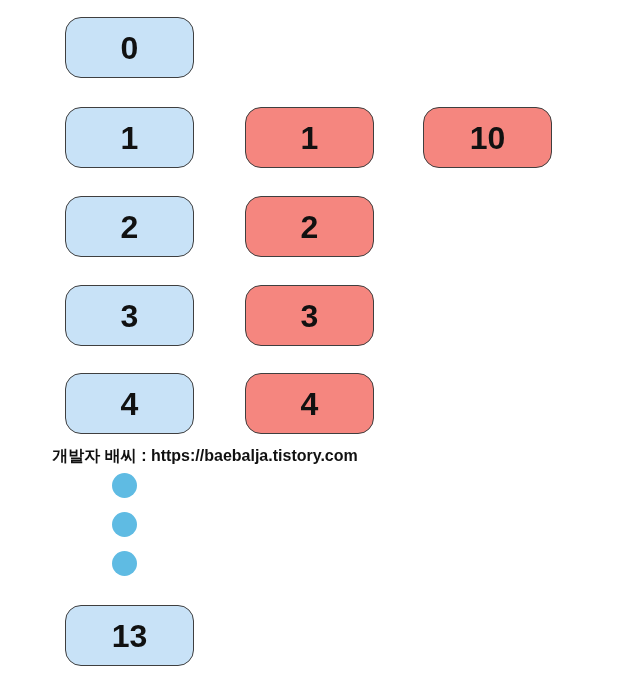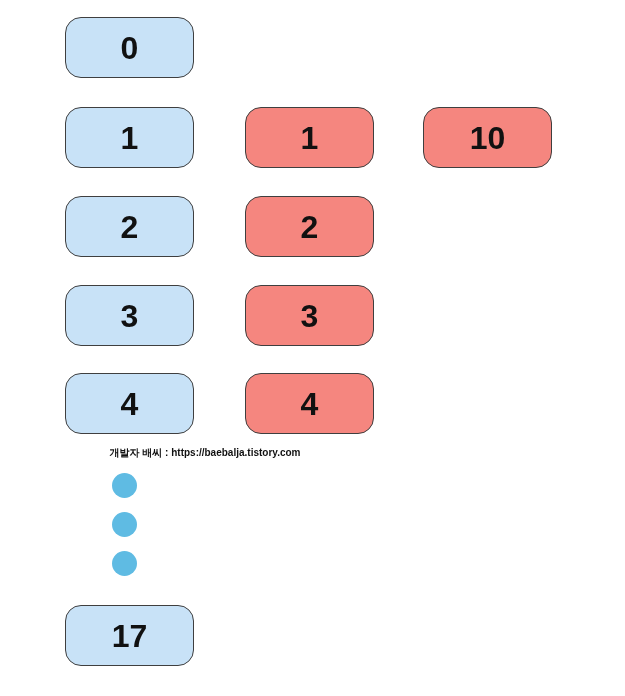--- a/index.html
+++ b/index.html
@@ -30,21 +30,21 @@
     color: #111111;
     line-height: 1;
   }
   .box.blue { background: var(--blue-fill, #c8e2f7); }
   .box.red  { background: var(--red-fill, #f5867f); }
   .caption {
     position: absolute;
     left: 205px;
     top: 446px;
     transform: translateX(-50%);
-    font-size: 10px;
+    font-size: 16px;
     font-weight: bold;
     color: #111111;
     white-space: nowrap;
   }
   .dot {
     position: absolute;
     left: 112px;
     width: 25px;
     height: 25px;
     border-radius: 50%;
@@ -68,15 +68,15 @@
   <div class="box red" style="left:245px; top:373px">4</div>
 
   <div class="box red" style="left:423px; top:107px">10</div>
 
   <div class="caption">개발자 배씨 : https://baebalja.tistory.com</div>
 
   <div class="dot" style="top:473px"></div>
   <div class="dot" style="top:512px"></div>
   <div class="dot" style="top:551px"></div>
 
-  <div class="box blue" style="left:65px; top:605px">17</div>
+  <div class="box blue" style="left:65px; top:605px">13</div>
 
 </div>
 
 </body></html>

